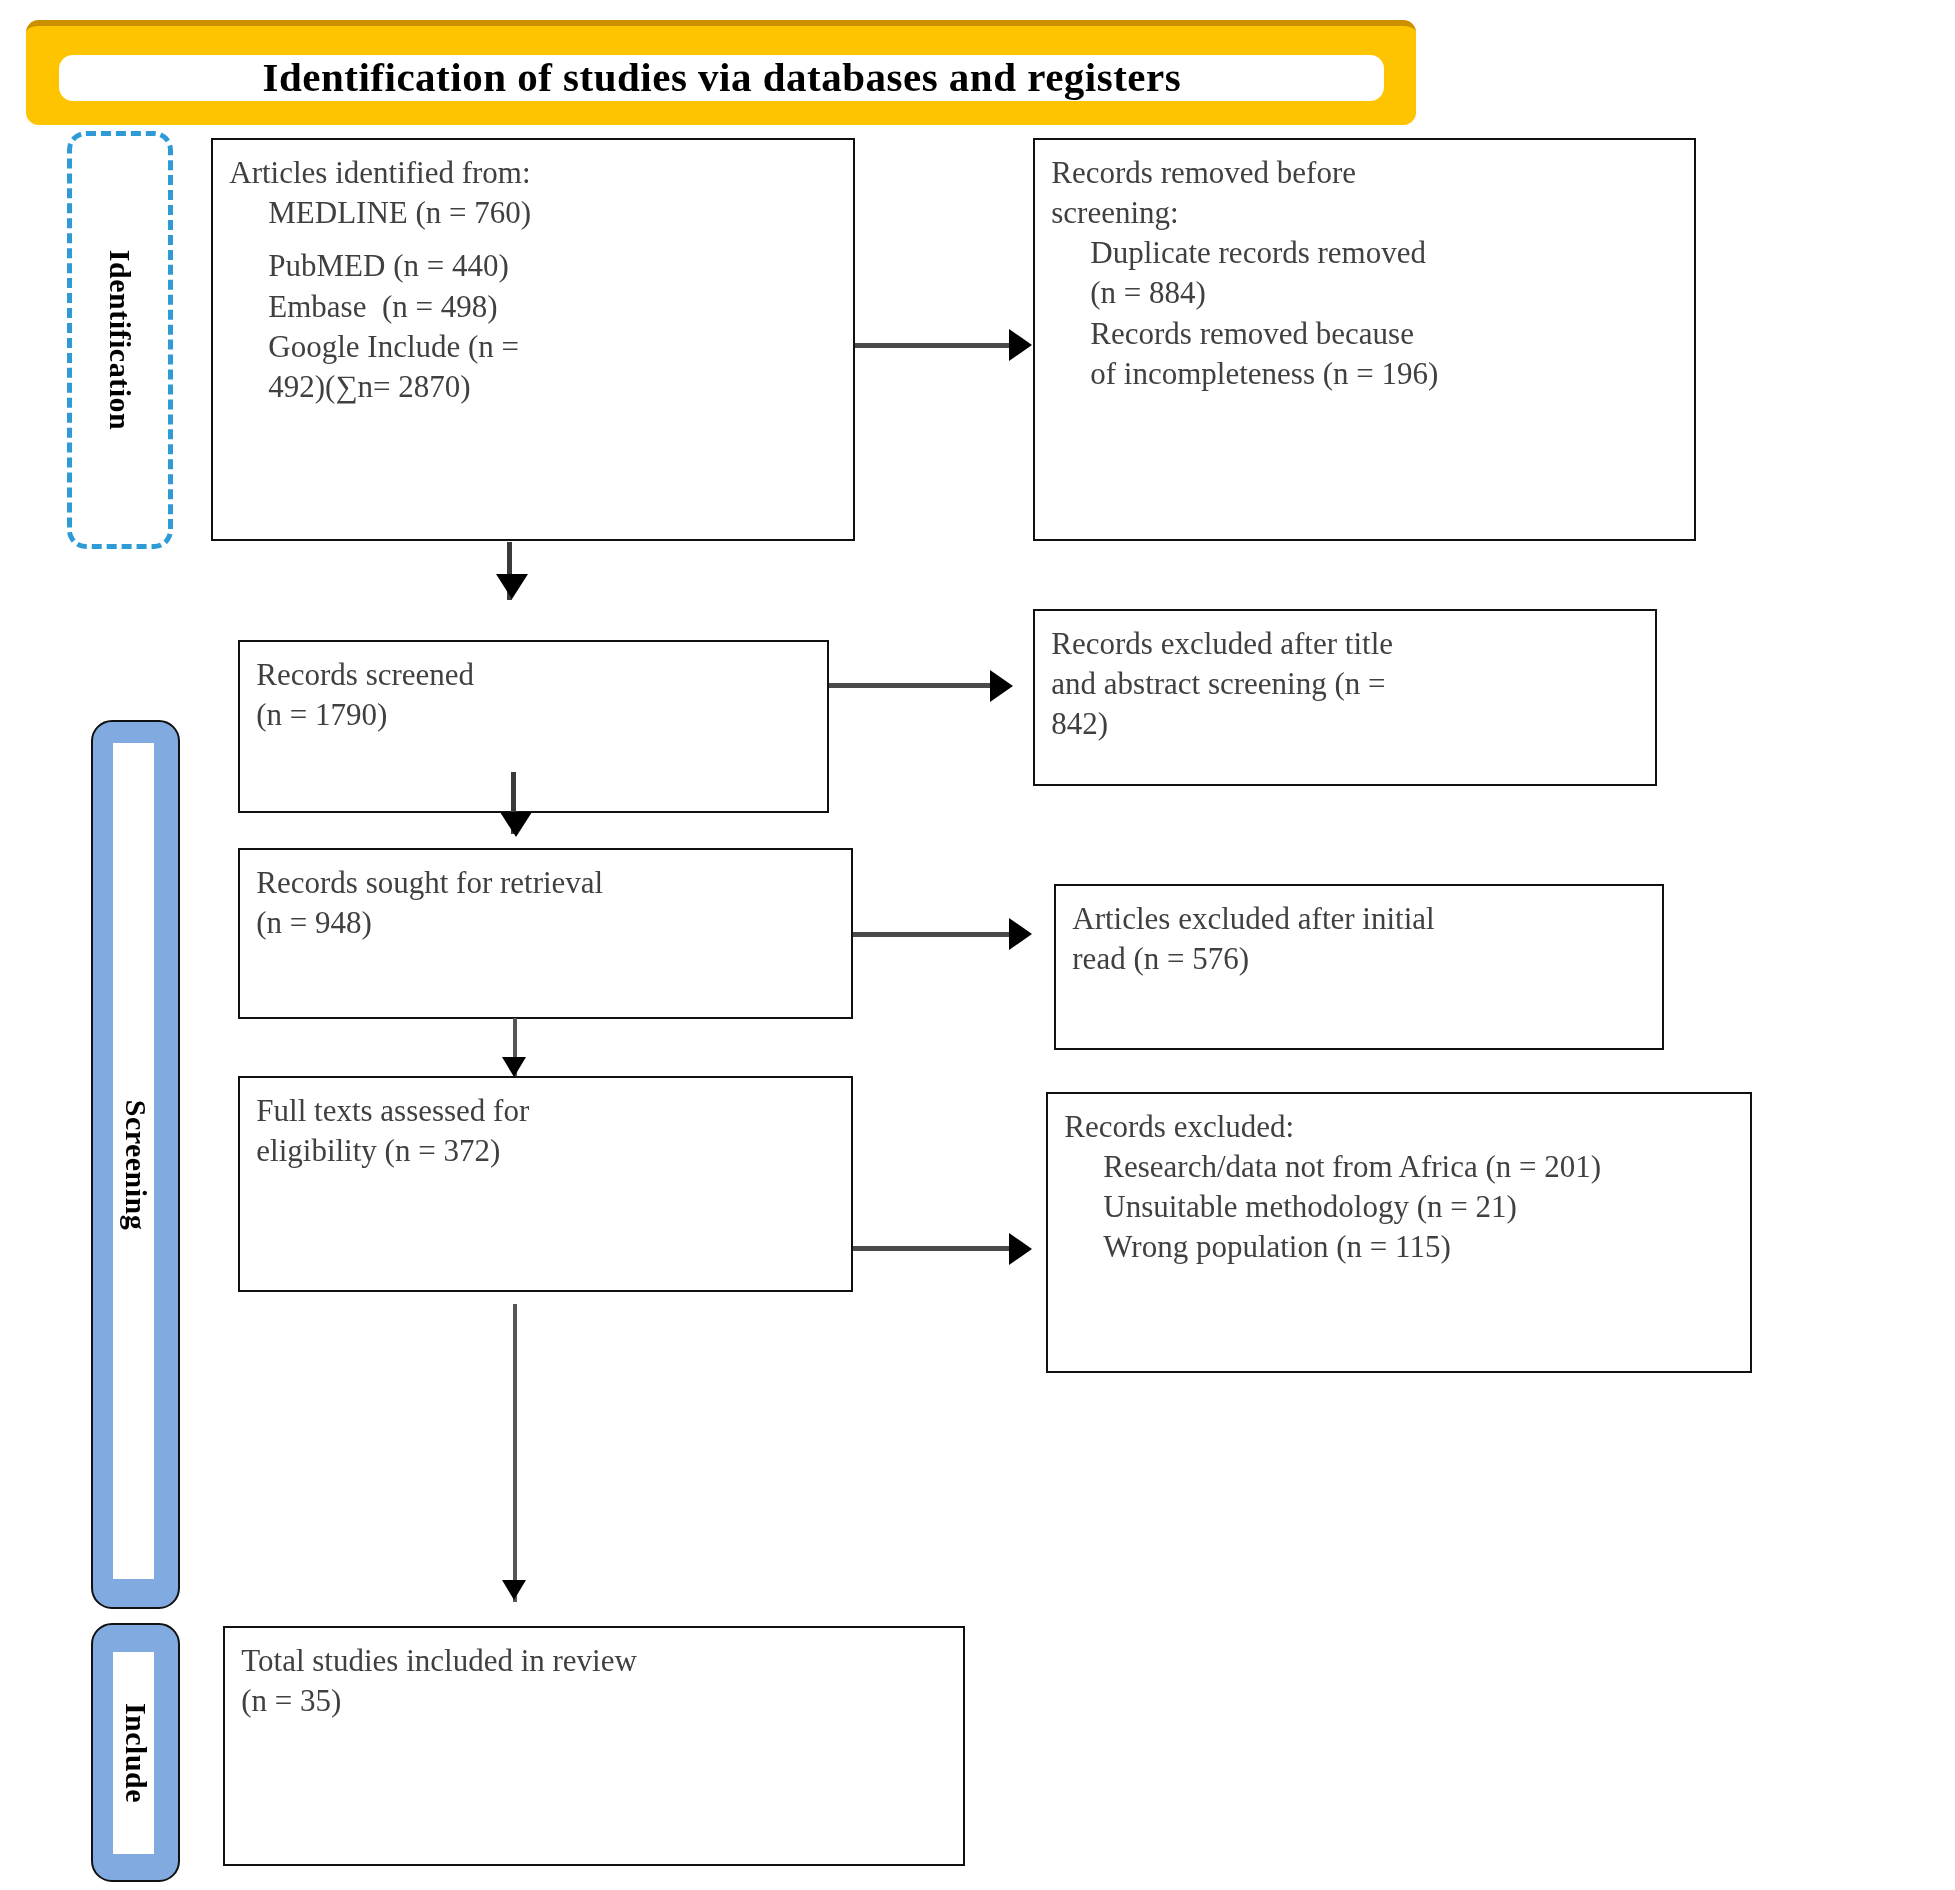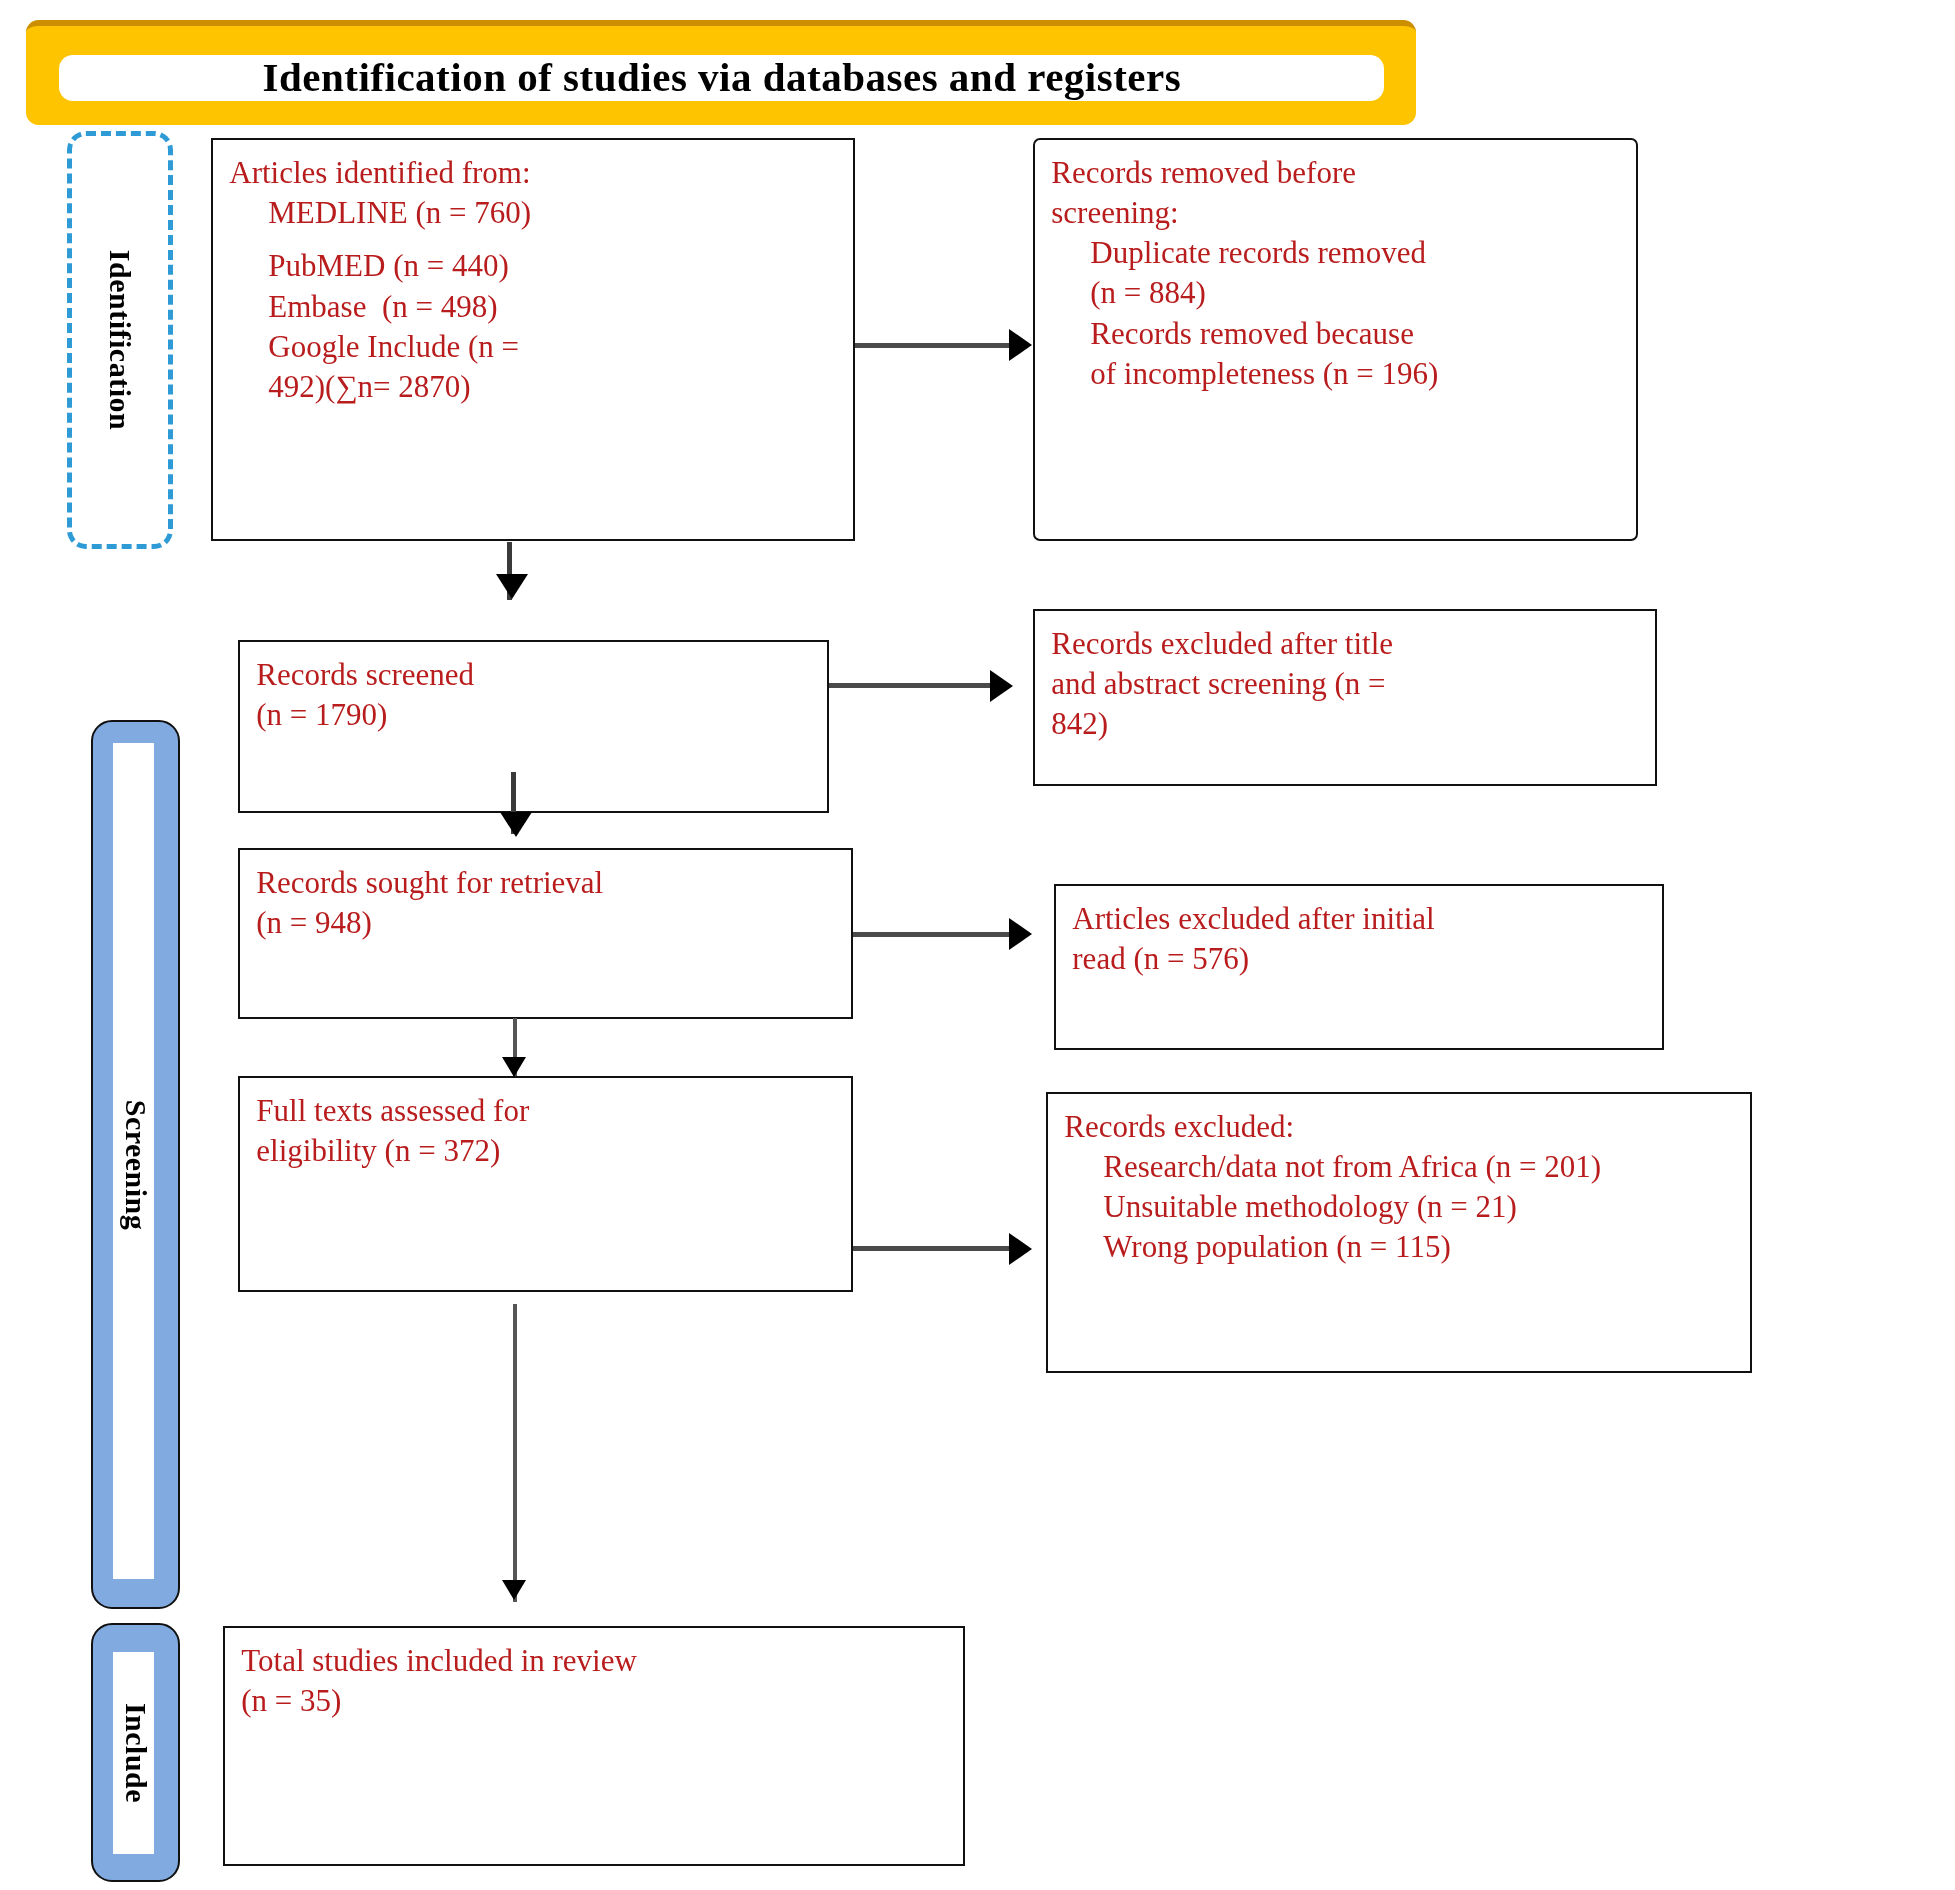--- a/index.html
+++ b/index.html
@@ -89,21 +89,21 @@
     position: absolute;
     background: #ffffff;
     border: 2.9px solid #111111;
     box-sizing: border-box;
     padding: 12.5px 14.4px 9.6px 16.3px;
   }
   .flow-box p {
     margin: 0;
     font-size: 31px;
     line-height: 1.30;
-    color: #b91c1c;
+    color: #404040;
     white-space: pre-wrap;
   }
   .flow-box p.indent-1 { padding-left: 39px; }
   .flow-box p.gap-top  { margin-top: 13.4px; }
 
   
   .h-line {
     position: absolute;
     height: 5.3px;
     background: #4a4a4a;
@@ -166,21 +166,21 @@
     <p class="indent-1">MEDLINE (n = 760)</p>
     <p class="indent-1 gap-top">PubMED (n = 440)</p>
     <p class="indent-1">Embase  (n = 498)</p>
     <p class="indent-1">Google Include (n =</p>
     <p class="indent-1">492)(∑n= 2870)</p>
   </div>
 
   <div class="h-line" style="left:855px; top:343px; width:163px;"></div>
   <div class="arrow-right" style="left:1009px; top:329px;"></div>
 
-  <div class="flow-box" style="left:1033px; top:138px; width:605px; height:403px;border-radius:7px;">
+  <div class="flow-box" style="left:1033px; top:138px; width:663px; height:403px;">
     <p>Records removed before</p>
     <p>screening:</p>
     <p class="indent-1">Duplicate records removed</p>
     <p class="indent-1">(n = 884)</p>
     <p class="indent-1">Records removed because</p>
     <p class="indent-1">of incompleteness (n = 196)</p>
   </div>
 
   <div class="v-line" style="left:507px; top:542px; height:58px;"></div>
   <div class="arrow-down" style="left:496px; top:574px;"></div>

